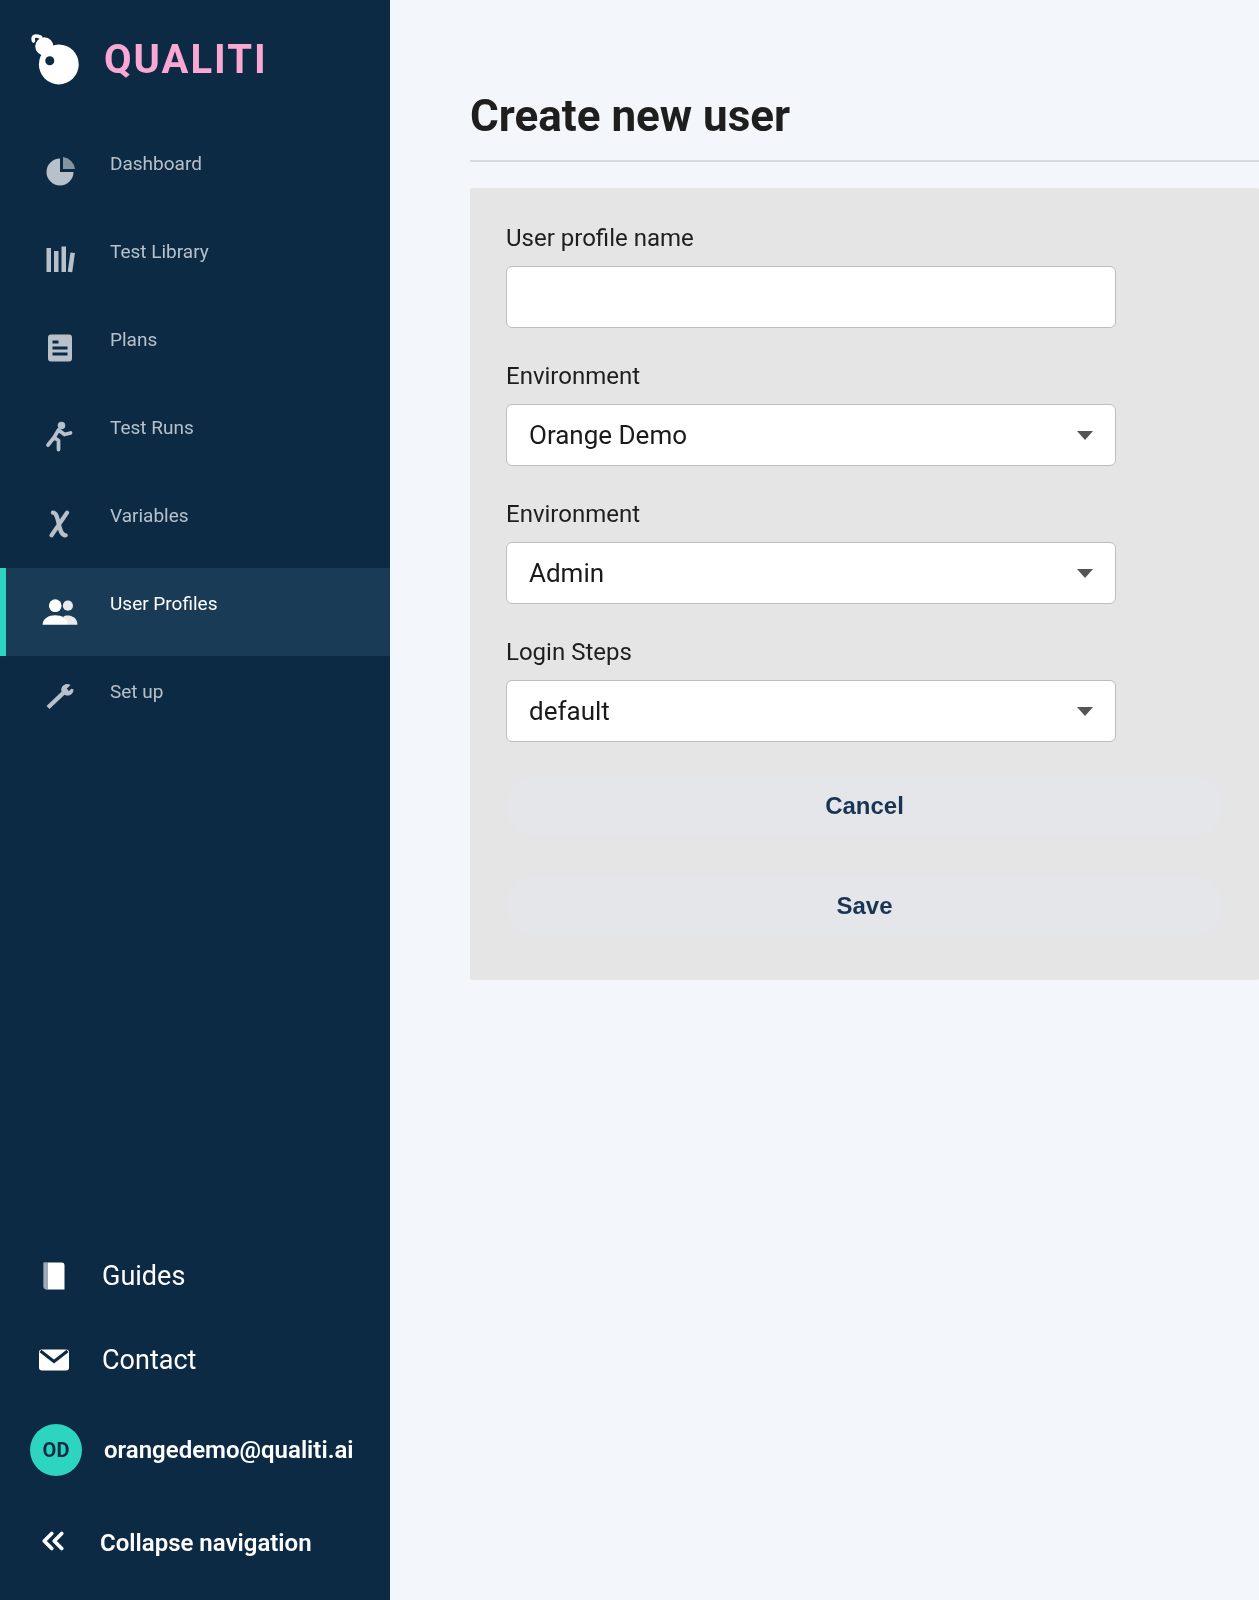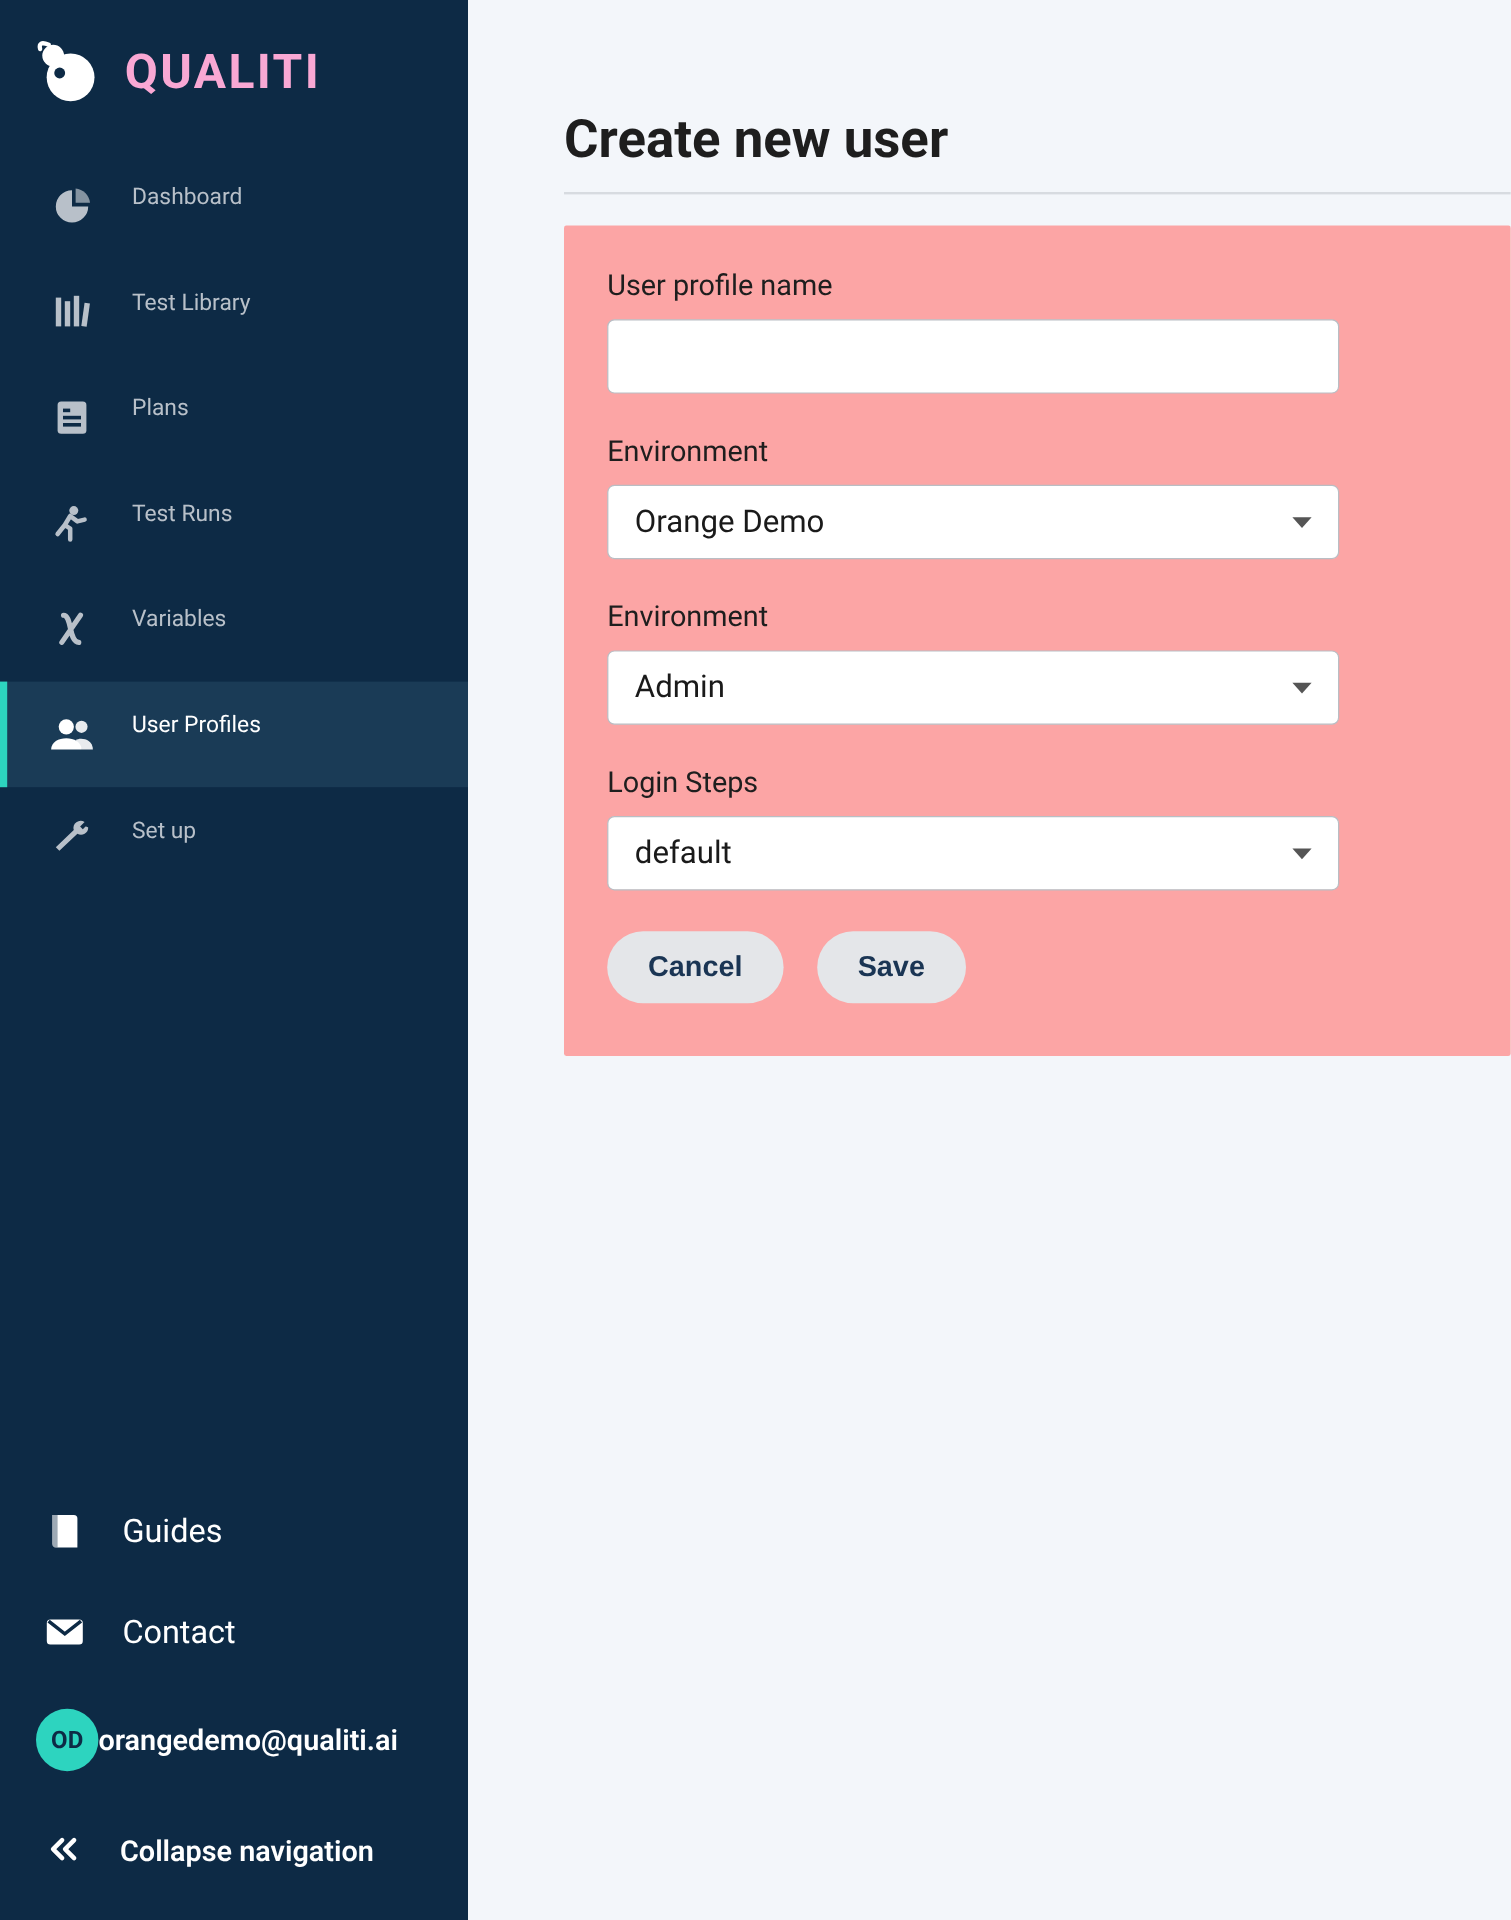--- a/index.html
+++ b/index.html
@@ -89,20 +89,21 @@
     height: 40px;
     display: flex;
     align-items: center;
     justify-content: center;
     color: #ffffff;
     flex-shrink: 0;
   }
   .account-item {
     display: flex;
     align-items: center;
+    gap: 22px;
     padding: 22px 30px 22px 30px;
     font-size: 24px;
     font-weight: 600;
     color: #ffffff;
     cursor: pointer;
   }
   .avatar {
     width: 52px;
     height: 52px;
     border-radius: 50%;
@@ -138,21 +139,21 @@
   }
   .page-title {
     font-size: 44px;
     font-weight: 700;
     color: #1e1e1e;
     padding-bottom: 18px;
     border-bottom: 2px solid #d7dbe0;
     margin-right: 0;
   }
   .card {
-    background: #fca5a5;
+    background: #e5e5e5;
     margin-top: 26px;
     padding: 36px 36px 44px 36px;
     max-width: 790px;
     border-radius: 2px;
   }
   .field {
     margin-bottom: 34px;
   }
   .field-label {
     font-size: 24px;
@@ -189,22 +190,23 @@
   }
   .caret {
     width: 0;
     height: 0;
     border-left: 8px solid transparent;
     border-right: 8px solid transparent;
     border-top: 9px solid #555;
   }
   .button-row {
     display: flex;
-    gap: 28px;
+    gap: 40px;
     margin-top: 10px;
+    flex-direction: column;
   }
   .btn {
     border: none;
     background: #e4e6e9;
     color: #1a3554;
     font-size: 24px;
     font-weight: 600;
     padding: 16px 34px;
     border-radius: 999px;
     cursor: pointer;

